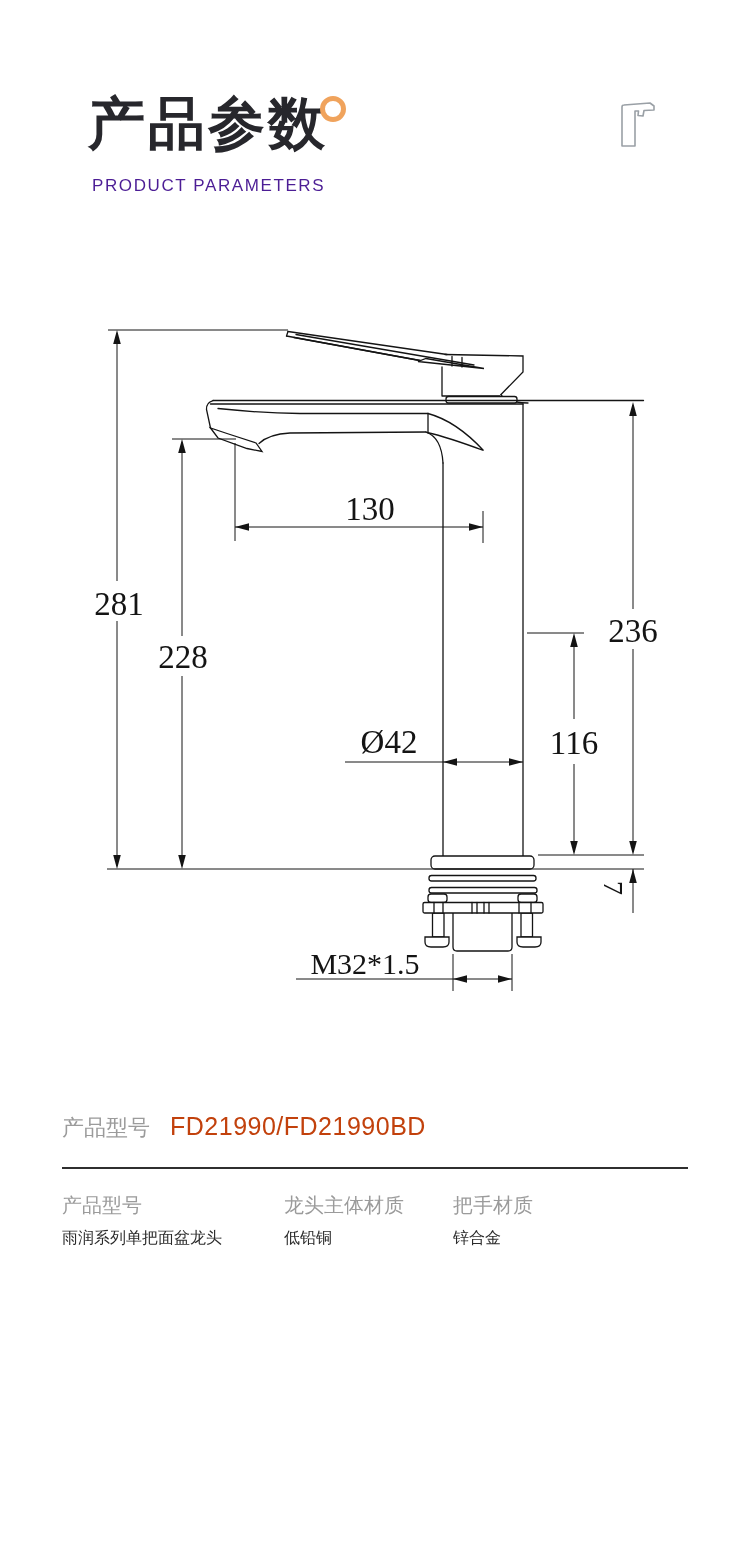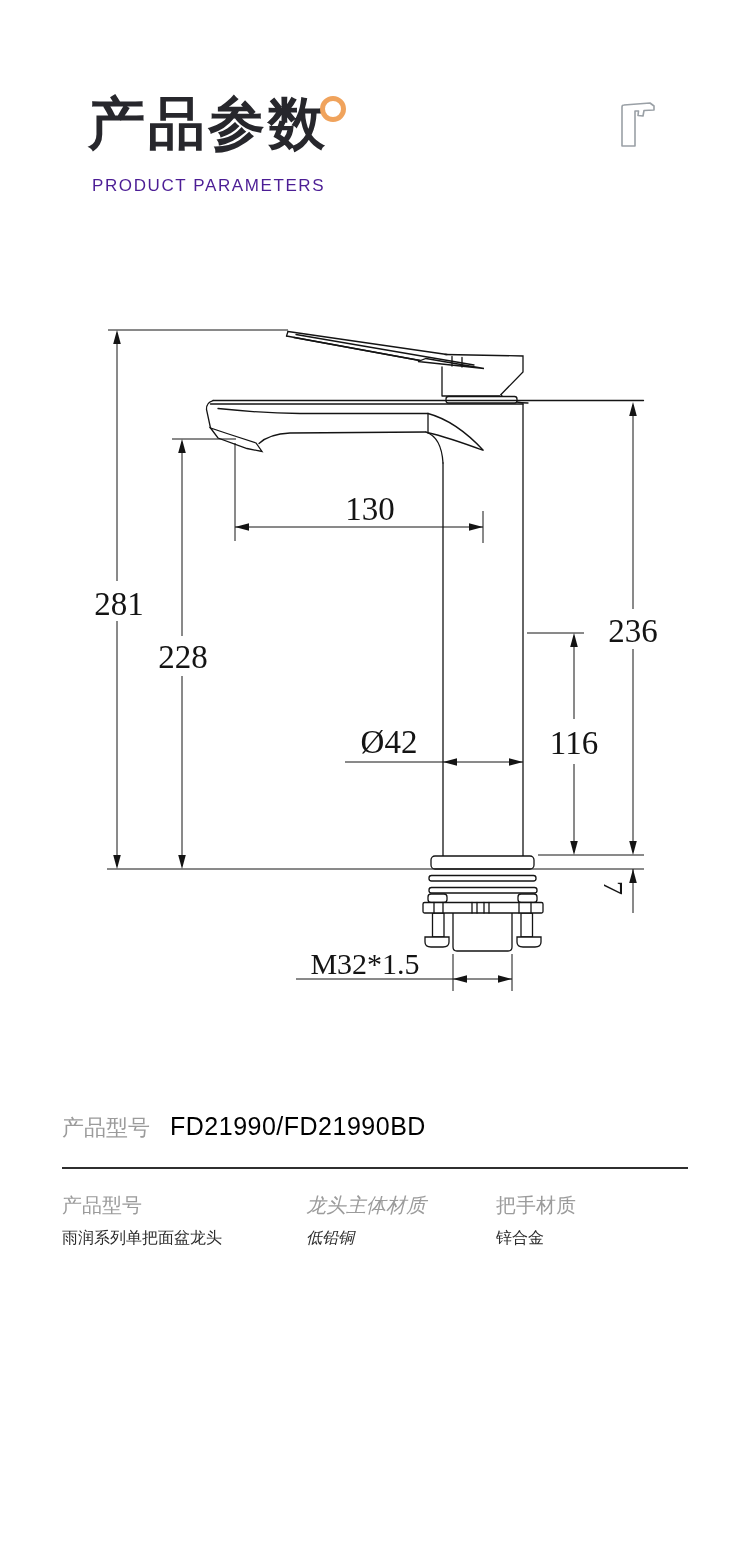--- a/index.html
+++ b/index.html
@@ -13,26 +13,26 @@
   .accent-ring{position:absolute;left:320px;top:96px;width:16px;height:16px;
                border:5px solid #f0a35c;border-radius:50%;}
   .header-icon{position:absolute;left:606px;top:94px;}
   
   .drawing{position:absolute;left:0;top:0;}
   .drawing path,.drawing line,.drawing rect{vector-effect:non-scaling-stroke;}
   text.dim{font-family:"Liberation Serif","DejaVu Serif",serif;fill:#141414;}
   
   .model-row{position:absolute;left:62px;top:1112px;display:flex;align-items:baseline;}
   .model-label{font-size:22px;color:#9b9b9b;}
-  .model-value{font-size:25px;color:#000000;margin-left:20px;letter-spacing:.5px;}
+  .model-value{font-size:25px;color:#c2410c;margin-left:20px;letter-spacing:.5px;}
   .divider{position:absolute;left:62px;top:1167px;width:626px;height:2px;background:#2f2f2f;}
   .spec-col{position:absolute;top:1192px;}
   .spec-col .lbl{font-size:20px;color:#9b9b9b;}
   .spec-col .val{font-size:16px;color:#2b2b2b;margin-top:9px;}
-  .c1{left:62px;} .c2{left:306px;font-style:italic;} .c3{left:496px;}
+  .c1{left:62px;} .c2{left:284px;} .c3{left:453px;}
 </style>
 </head>
 <body>
 
 <div class="page">
 
   <div class="title">产品参数</div>
   <div class="accent-ring"></div>
   <div class="subtitle">PRODUCT PARAMETERS</div>
   <svg class="header-icon" width="64" height="64" viewBox="0 0 64 64">

